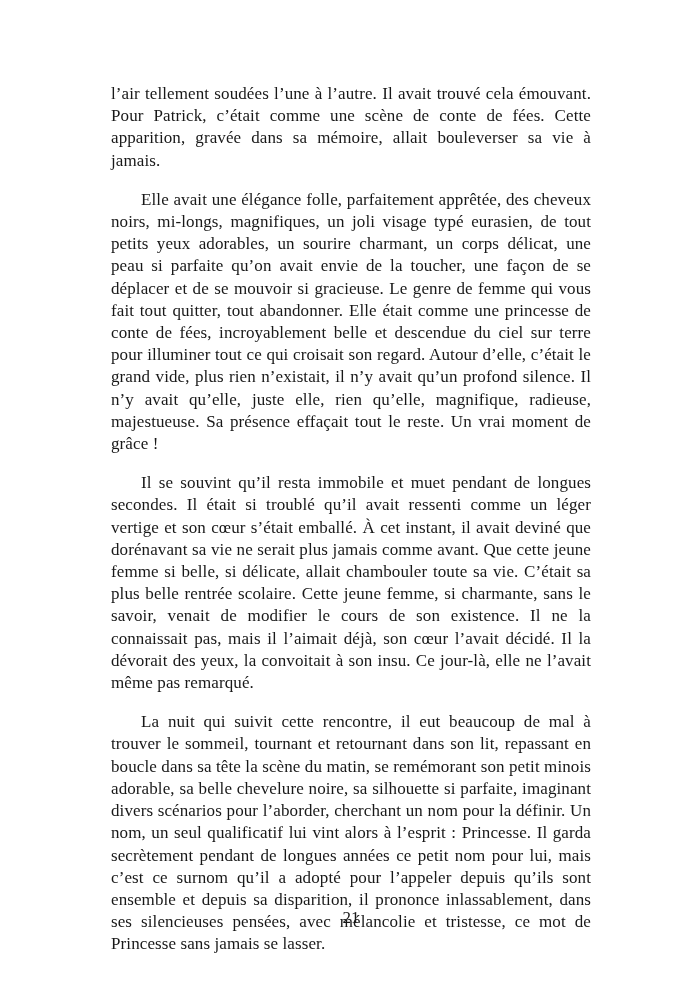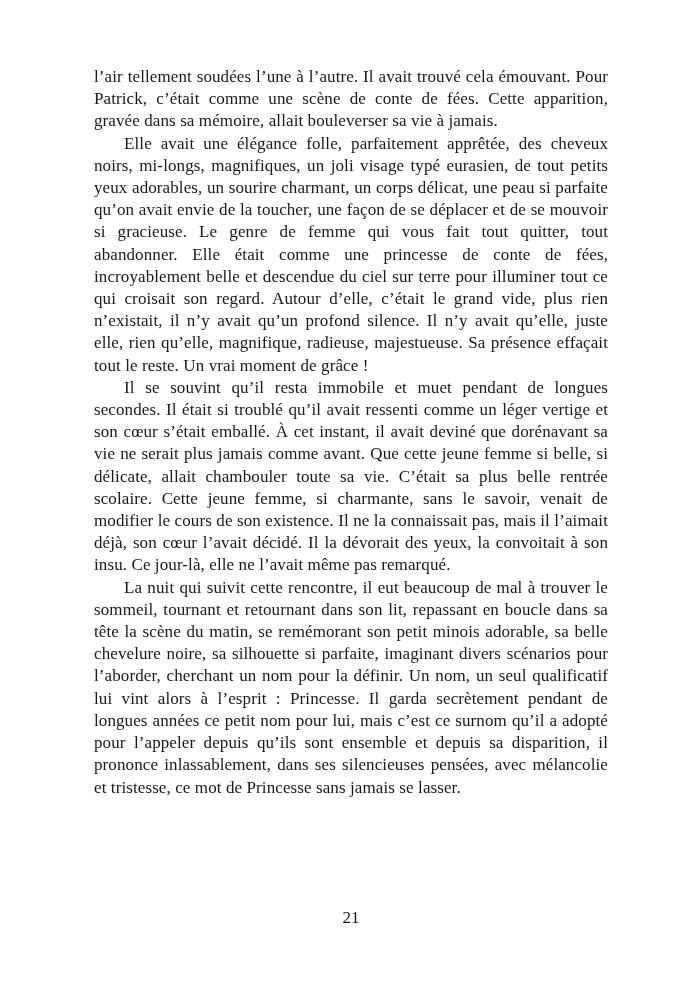--- a/index.html
+++ b/index.html
@@ -27,21 +27,21 @@
     position: absolute;
     left: 94px;
     top: 66px;
     width: 514px;
     font-size: 17px;
     line-height: 22.2px;
     text-align: justify;
     letter-spacing: 0.1px;
   }
   .para {
-    margin: 0;
+    margin: 17px;
     padding: 0;
   }
   .para.indent {
     text-indent: 30px;
   }
   .italic {
   }
   .page-number {
     position: absolute;
     left: 94px;

